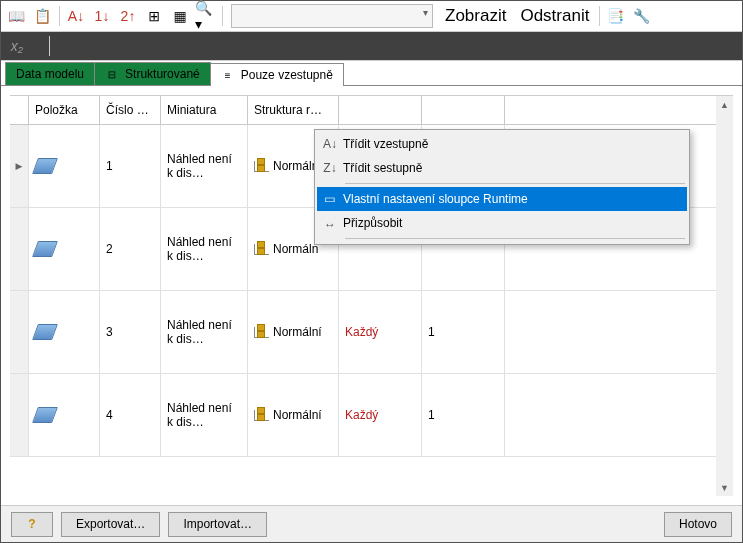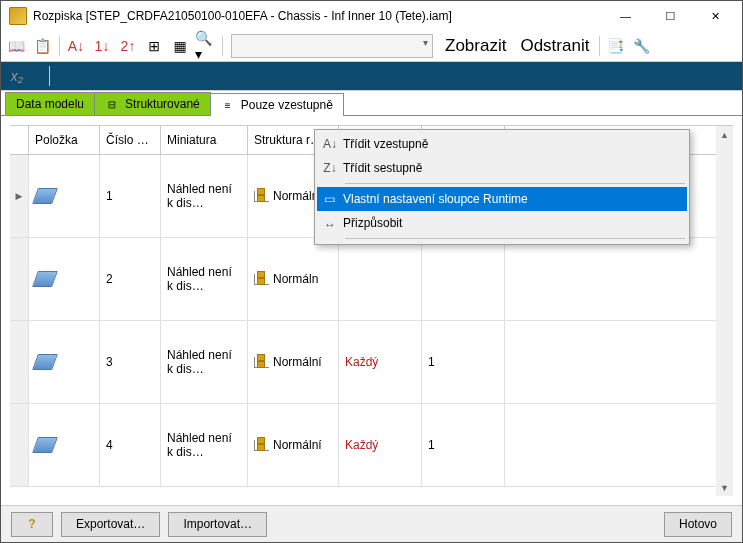--- a/index.html
+++ b/index.html
@@ -6,24 +6,24 @@
 .window{width:743px;height:543px;background:#fff;border:1px solid #525252;box-sizing:border-box;display:flex;flex-direction:column}
 .titlebar{height:30px;background:#fff;display:flex;align-items:center;padding:0 4px 0 8px}
 .title-icon{width:16px;height:16px;margin-right:6px;background:linear-gradient(135deg,#d4a017,#f0c756);border:1px solid #a67c00;border-radius:1px}
 .title-text{flex:1;white-space:nowrap;overflow:hidden}
 .winbtn{width:45px;height:29px;display:flex;align-items:center;justify-content:center;font-family:sans-serif;font-size:11px;color:#000}
 .toolbar{height:30px;background:#fff;display:flex;align-items:center;gap:2px;padding:0 4px;border-bottom:1px solid #ccc}
 .tbtn{width:22px;height:22px;display:flex;align-items:center;justify-content:center;border:1px solid transparent;border-radius:2px;font-size:14px}
 .tsep{width:1px;height:20px;background:#ccc;margin:0 2px}
 .bigdrop{flex:0 0 200px;height:22px;border:1px solid #bbb;background:#f5f5f5;margin:0 4px;position:relative}
 .bigdrop:after{content:"▾";position:absolute;right:4px;top:2px;font-size:10px;color:#666}
-.toolbar2{height:28px;background:#0c4a6e;display:flex;align-items:center;padding:0 4px;gap:18px;border-bottom:1px solid #ccc}
+.toolbar2{height:28px;background:#404040;display:flex;align-items:center;padding:0 4px;gap:18px;border-bottom:1px solid #ccc}
 .toolbar2 .tbtn{color:#999}
 .tabrow{height:24px;background:#fff;display:flex;align-items:flex-end;padding-left:4px;border-bottom:1px solid #888}
-.tab{height:22px;padding:0 10px;display:flex;align-items:center;gap:6px;border:1px solid #888;border-bottom:none;margin-right:-1px;background:#84cc16;position:relative}
+.tab{height:22px;padding:0 10px;display:flex;align-items:center;gap:6px;border:1px solid #888;border-bottom:none;margin-right:-1px;background:#15803d;position:relative}
 .tab.active{background:#fff;top:1px}
 .tabico{width:14px;height:14px;display:inline-flex;align-items:center;justify-content:center;font-size:10px}
 .grid-wrap{flex:1;position:relative;border-top:1px solid #ccc;overflow:hidden;background:#fff;margin:9px}
 .gridhead{height:28px;display:flex;background:#fff;border-bottom:1px solid #c8c8c8}
 .cell-h{border-right:1px solid #c8c8c8;display:flex;align-items:center;padding:0 6px;font-size:12px;background:#fff}
 .w-rowh{width:18px;padding:0}
 .w-pol{width:58px}.w-cis{width:48px}.w-min{width:74px}.w-str{width:78px}.w-jed{width:70px}.w-mno{width:70px}
 .gridbody{position:relative}
 .row{height:82px;display:flex;align-items:center;border-bottom:1px solid #e0e0e0}
 .cell{border-right:1px solid #e0e0e0;height:100%;display:flex;align-items:center;padding:0 6px;font-size:12px}
@@ -45,27 +45,20 @@
 .footer{height:36px;border-top:1px solid #ccc;background:#f0f0f0;display:flex;align-items:center;padding:0 10px;gap:8px}
 .fbtn{height:23px;padding:0 14px;border:1px solid #999;background:#e1e1e1;display:flex;align-items:center;justify-content:center;font-size:12px}
 .fbtn.icon{width:40px;padding:0}
 .spacer{flex:1}
 .txtbtn{padding:0 6px;color:#000;font-size:17px}
 </style>
 </head>
 <body>
 
 <div class="window">
-  <div class="titlebar">
-    <div class="title-icon"></div>
-    <div class="title-text">Rozpiska [STEP_CRDFA21050100-010EFA - Chassis - Inf Inner 10 (Tete).iam]</div>
-    <div class="winbtn">—</div>
-    <div class="winbtn">☐</div>
-    <div class="winbtn close">✕</div>
-  </div>
 
   <div class="toolbar">
     <div class="tbtn">📖</div>
     <div class="tbtn">📋</div>
     <div class="tsep"></div>
     <div class="tbtn" style="color:#c0392b">A↓</div>
     <div class="tbtn" style="color:#c0392b">1↓</div>
     <div class="tbtn" style="color:#c0392b">2↑</div>
     <div class="tbtn">⊞</div>
     <div class="tbtn">▦</div>

